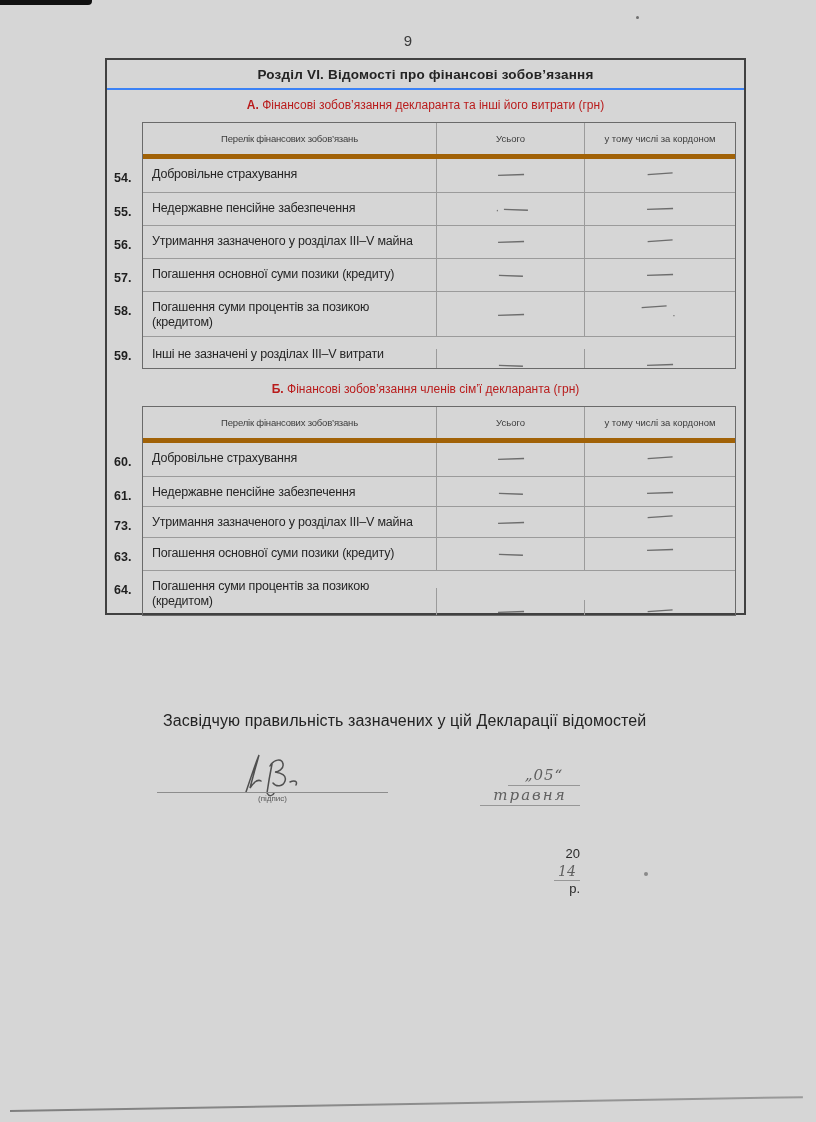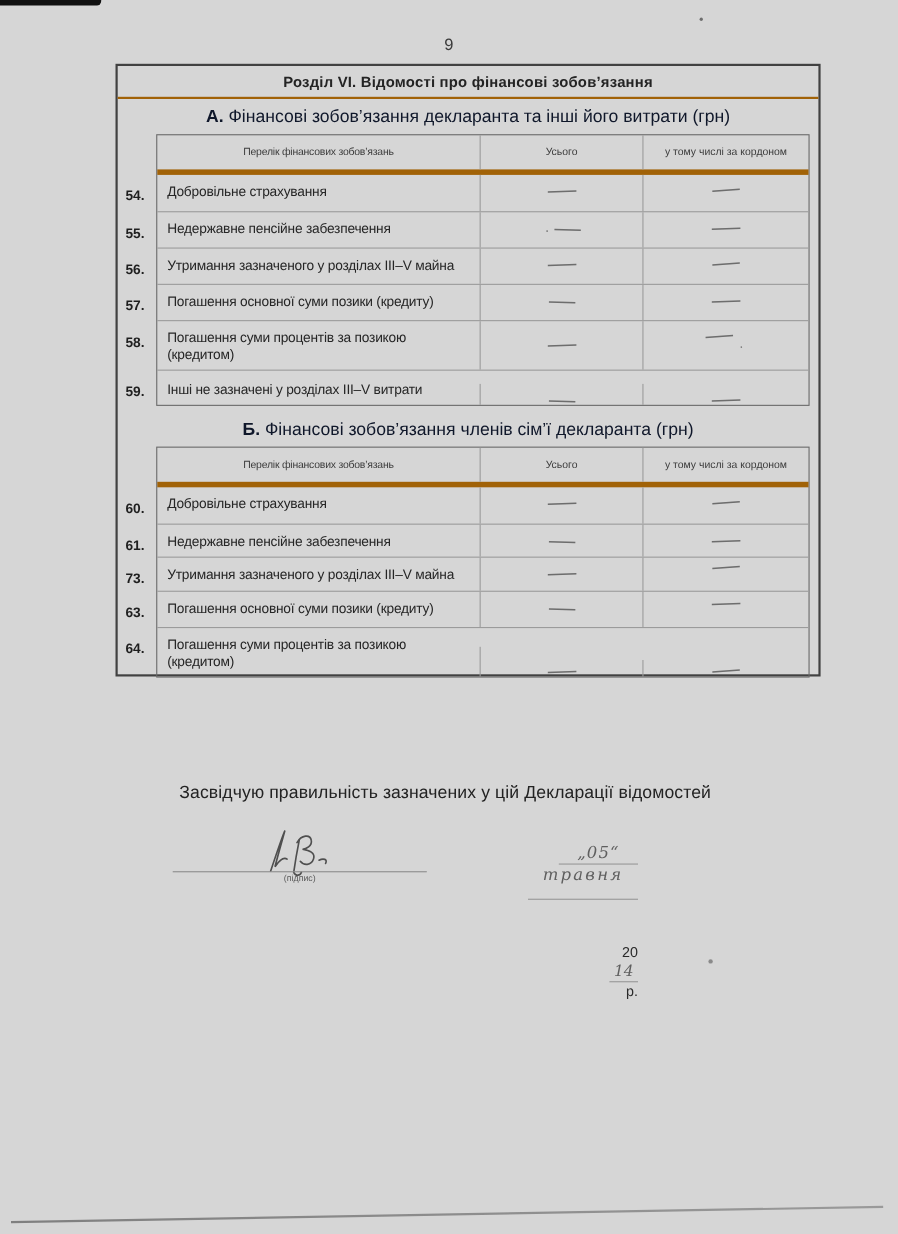--- a/index.html
+++ b/index.html
@@ -21,25 +21,25 @@
   .artifact-bottomline{position:absolute;left:10px;top:1110px;width:793px;height:2px;background:linear-gradient(to right,#7f7f7f,#9a9a9a);transform:rotate(-1.0deg);transform-origin:left center;}
 
   .page-number{position:absolute;left:0;top:32px;width:100%;text-align:center;font-size:15px;color:#3a3a3a;}
 
   
   .frame{
     position:absolute;left:105px;top:58px;width:637px;height:553px;
     border:2px solid #414141;
   }
   .frame-title{
-    height:28px;border-bottom:2px solid #a16207;
+    height:28px;border-bottom:2px solid #3b82f6;
     display:flex;align-items:center;justify-content:center;
     font-weight:bold;font-size:13.5px;letter-spacing:.2px;color:#242424;
   }
-  .section-heading{margin-top:8px;text-align:center;font-size:16px;color:#0f172a;height:19px;}
+  .section-heading{margin-top:8px;text-align:center;font-size:12px;color:#b91c1c;height:19px;}
   .section-heading .ltr{font-weight:bold;}
   .section-heading.b{margin-top:13px;}
 
   
   .tbl{
     margin-left:35px;margin-top:5px;width:594px;
     border:1.5px solid #6a6a6a;
     box-sizing:border-box;
     background:transparent;
   }
@@ -70,21 +70,21 @@
 
   
   .statement{position:absolute;left:163px;top:712px;font-size:16px;color:#232323;letter-spacing:.1px;}
   .sig-line{position:absolute;left:157px;top:792px;width:231px;border-top:1.2px solid #8d8d8d;}
   .sig-label{position:absolute;left:157px;top:794px;width:231px;text-align:center;font-size:8px;color:#5a5a5a;}
   .sig-scribble{position:absolute;left:232px;top:752px;}
 
   .date-block{position:absolute;left:468px;top:766px;display:flex;align-items:flex-end;font-size:13px;color:#2a2a2a;flex-direction:column;}
   .hand{font-family:"DejaVu Serif", serif;font-style:italic;color:#5f5f5f;}
   .date-day{display:inline-block;width:72px;border-bottom:1.2px solid #979797;text-align:center;font-size:15px;letter-spacing:1px;padding-bottom:1px;}
-  .date-month{display:inline-block;width:100px;margin-left:12px;border-bottom:1.2px solid #979797;text-align:center;font-size:15px;letter-spacing:2px;padding-bottom:13px;}
+  .date-month{display:inline-block;width:100px;margin-left:12px;border-bottom:1.2px solid #979797;text-align:center;font-size:15px;letter-spacing:2px;padding-bottom:1px;}
   .date-c{margin-left:26px;padding-bottom:2px;margin-top:40px;}
   .date-year{display:inline-block;width:26px;margin-left:4px;border-bottom:1.2px solid #979797;text-align:center;font-size:14px;padding-bottom:1px;}
   .date-suf{margin-left:5px;padding-bottom:2px;}
 </style>
 </head>
 <body>
 
 <div class="page">
 
   <div class="artifact-topbar"></div>

